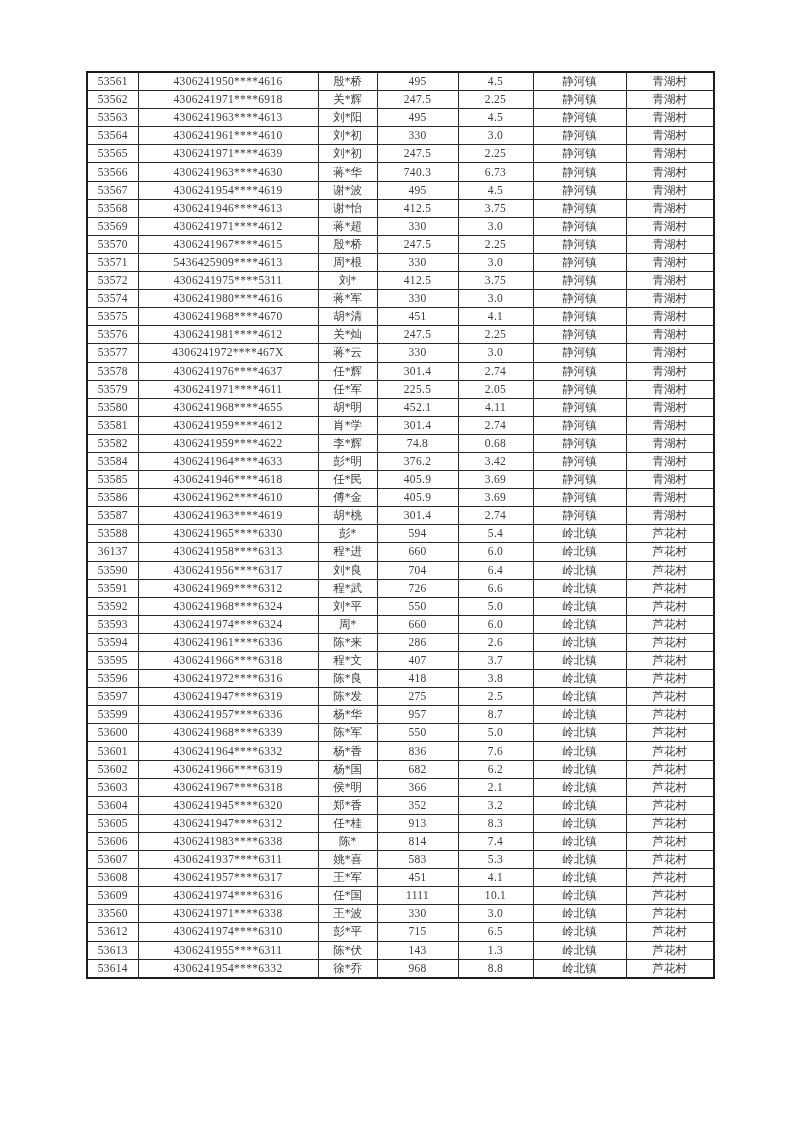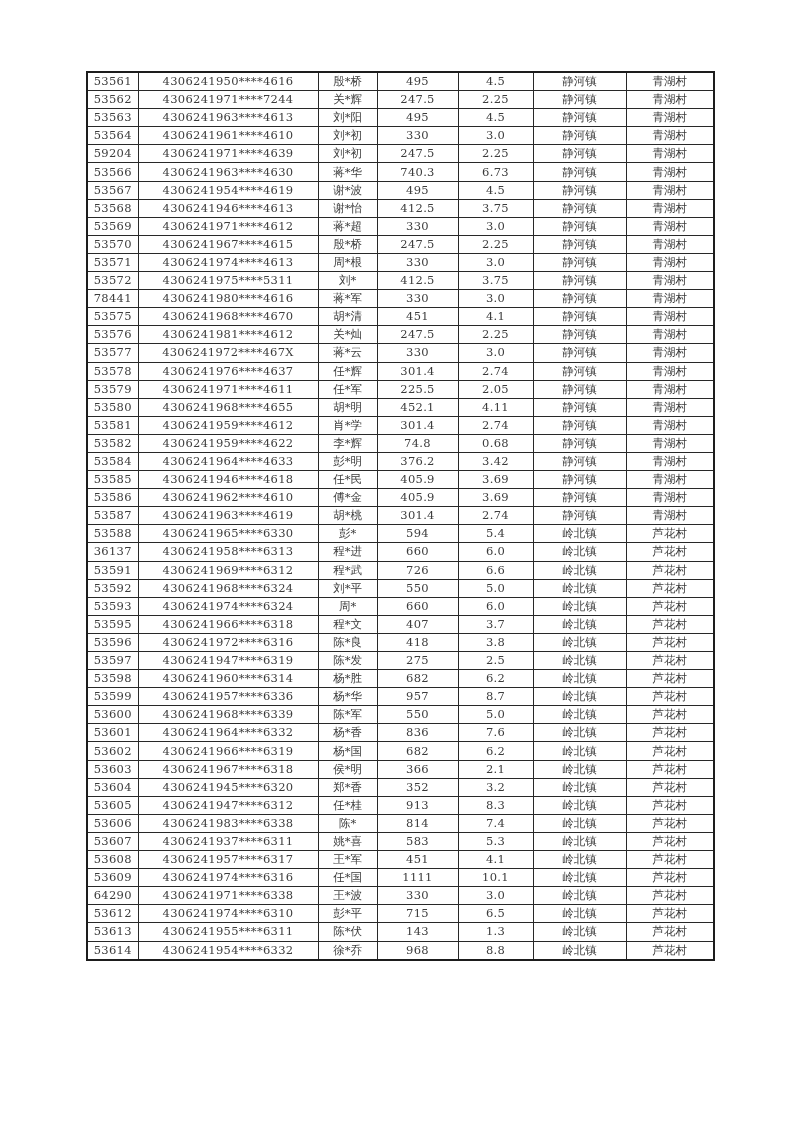--- a/index.html
+++ b/index.html
@@ -16,20 +16,21 @@
     overflow: hidden;
   }
   table.data-table {
     position: absolute;
     left: 86px;
     top: 71px;
     width: 627px;
     border-collapse: collapse;
     table-layout: fixed;
     border: 2px solid #1d1d1d;
+    font-family: Liberation Serif, serif;
   }
   table.data-table td {
     border: 1px solid #282828;
     height: 17.1px;
     padding: 0 2px;
     text-align: center;
     vertical-align: middle;
     font-size: 11.5px;
     line-height: 17px;
     color: #3c3c3c;
@@ -59,21 +60,21 @@
           <td class="num">53561</td>
           <td class="num">4306241950****4616</td>
           <td>殷*桥</td>
           <td class="num">495</td>
           <td class="num">4.5</td>
           <td>静河镇</td>
           <td>青湖村</td>
         </tr>
         <tr>
           <td class="num">53562</td>
-          <td class="num">4306241971****7244</td>
+          <td class="num">4306241971****6918</td>
           <td>关*辉</td>
           <td class="num">247.5</td>
           <td class="num">2.25</td>
           <td>静河镇</td>
           <td>青湖村</td>
         </tr>
         <tr>
           <td class="num">53563</td>
           <td class="num">4306241963****4613</td>
           <td>刘*阳</td>
@@ -85,21 +86,21 @@
         <tr>
           <td class="num">53564</td>
           <td class="num">4306241961****4610</td>
           <td>刘*初</td>
           <td class="num">330</td>
           <td class="num">3.0</td>
           <td>静河镇</td>
           <td>青湖村</td>
         </tr>
         <tr>
-          <td class="num">59204</td>
+          <td class="num">53565</td>
           <td class="num">4306241971****4639</td>
           <td>刘*初</td>
           <td class="num">247.5</td>
           <td class="num">2.25</td>
           <td>静河镇</td>
           <td>青湖村</td>
         </tr>
         <tr>
           <td class="num">53566</td>
           <td class="num">4306241963****4630</td>
@@ -140,38 +141,38 @@
           <td class="num">53570</td>
           <td class="num">4306241967****4615</td>
           <td>殷*桥</td>
           <td class="num">247.5</td>
           <td class="num">2.25</td>
           <td>静河镇</td>
           <td>青湖村</td>
         </tr>
         <tr>
           <td class="num">53571</td>
-          <td class="num">4306241974****4613</td>
+          <td class="num">5436425909****4613</td>
           <td>周*根</td>
           <td class="num">330</td>
           <td class="num">3.0</td>
           <td>静河镇</td>
           <td>青湖村</td>
         </tr>
         <tr>
           <td class="num">53572</td>
           <td class="num">4306241975****5311</td>
           <td>刘*</td>
           <td class="num">412.5</td>
           <td class="num">3.75</td>
           <td>静河镇</td>
           <td>青湖村</td>
         </tr>
         <tr>
-          <td class="num">78441</td>
+          <td class="num">53574</td>
           <td class="num">4306241980****4616</td>
           <td>蒋*军</td>
           <td class="num">330</td>
           <td class="num">3.0</td>
           <td>静河镇</td>
           <td>青湖村</td>
         </tr>
         <tr>
           <td class="num">53575</td>
           <td class="num">4306241968****4670</td>
@@ -292,20 +293,29 @@
         <tr>
           <td class="num">36137</td>
           <td class="num">4306241958****6313</td>
           <td>程*进</td>
           <td class="num">660</td>
           <td class="num">6.0</td>
           <td>岭北镇</td>
           <td>芦花村</td>
         </tr>
         <tr>
+          <td class="num">53590</td>
+          <td class="num">4306241956****6317</td>
+          <td>刘*良</td>
+          <td class="num">704</td>
+          <td class="num">6.4</td>
+          <td>岭北镇</td>
+          <td>芦花村</td>
+        </tr>
+        <tr>
           <td class="num">53591</td>
           <td class="num">4306241969****6312</td>
           <td>程*武</td>
           <td class="num">726</td>
           <td class="num">6.6</td>
           <td>岭北镇</td>
           <td>芦花村</td>
         </tr>
         <tr>
           <td class="num">53592</td>
@@ -319,20 +329,29 @@
         <tr>
           <td class="num">53593</td>
           <td class="num">4306241974****6324</td>
           <td>周*</td>
           <td class="num">660</td>
           <td class="num">6.0</td>
           <td>岭北镇</td>
           <td>芦花村</td>
         </tr>
         <tr>
+          <td class="num">53594</td>
+          <td class="num">4306241961****6336</td>
+          <td>陈*来</td>
+          <td class="num">286</td>
+          <td class="num">2.6</td>
+          <td>岭北镇</td>
+          <td>芦花村</td>
+        </tr>
+        <tr>
           <td class="num">53595</td>
           <td class="num">4306241966****6318</td>
           <td>程*文</td>
           <td class="num">407</td>
           <td class="num">3.7</td>
           <td>岭北镇</td>
           <td>芦花村</td>
         </tr>
         <tr>
           <td class="num">53596</td>
@@ -346,29 +365,20 @@
         <tr>
           <td class="num">53597</td>
           <td class="num">4306241947****6319</td>
           <td>陈*发</td>
           <td class="num">275</td>
           <td class="num">2.5</td>
           <td>岭北镇</td>
           <td>芦花村</td>
         </tr>
         <tr>
-          <td class="num">53598</td>
-          <td class="num">4306241960****6314</td>
-          <td>杨*胜</td>
-          <td class="num">682</td>
-          <td class="num">6.2</td>
-          <td>岭北镇</td>
-          <td>芦花村</td>
-        </tr>
-        <tr>
           <td class="num">53599</td>
           <td class="num">4306241957****6336</td>
           <td>杨*华</td>
           <td class="num">957</td>
           <td class="num">8.7</td>
           <td>岭北镇</td>
           <td>芦花村</td>
         </tr>
         <tr>
           <td class="num">53600</td>
@@ -454,21 +464,21 @@
         <tr>
           <td class="num">53609</td>
           <td class="num">4306241974****6316</td>
           <td>任*国</td>
           <td class="num">1111</td>
           <td class="num">10.1</td>
           <td>岭北镇</td>
           <td>芦花村</td>
         </tr>
         <tr>
-          <td class="num">64290</td>
+          <td class="num">33560</td>
           <td class="num">4306241971****6338</td>
           <td>王*波</td>
           <td class="num">330</td>
           <td class="num">3.0</td>
           <td>岭北镇</td>
           <td>芦花村</td>
         </tr>
         <tr>
           <td class="num">53612</td>
           <td class="num">4306241974****6310</td>

